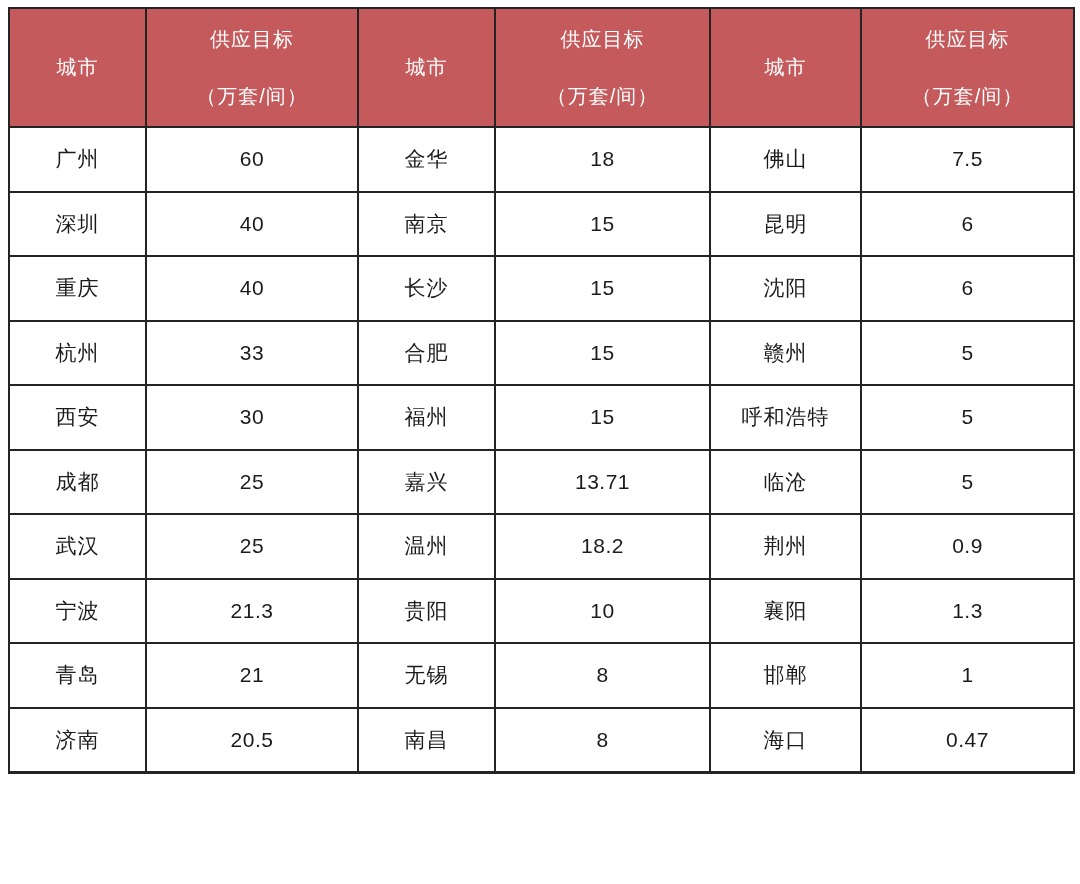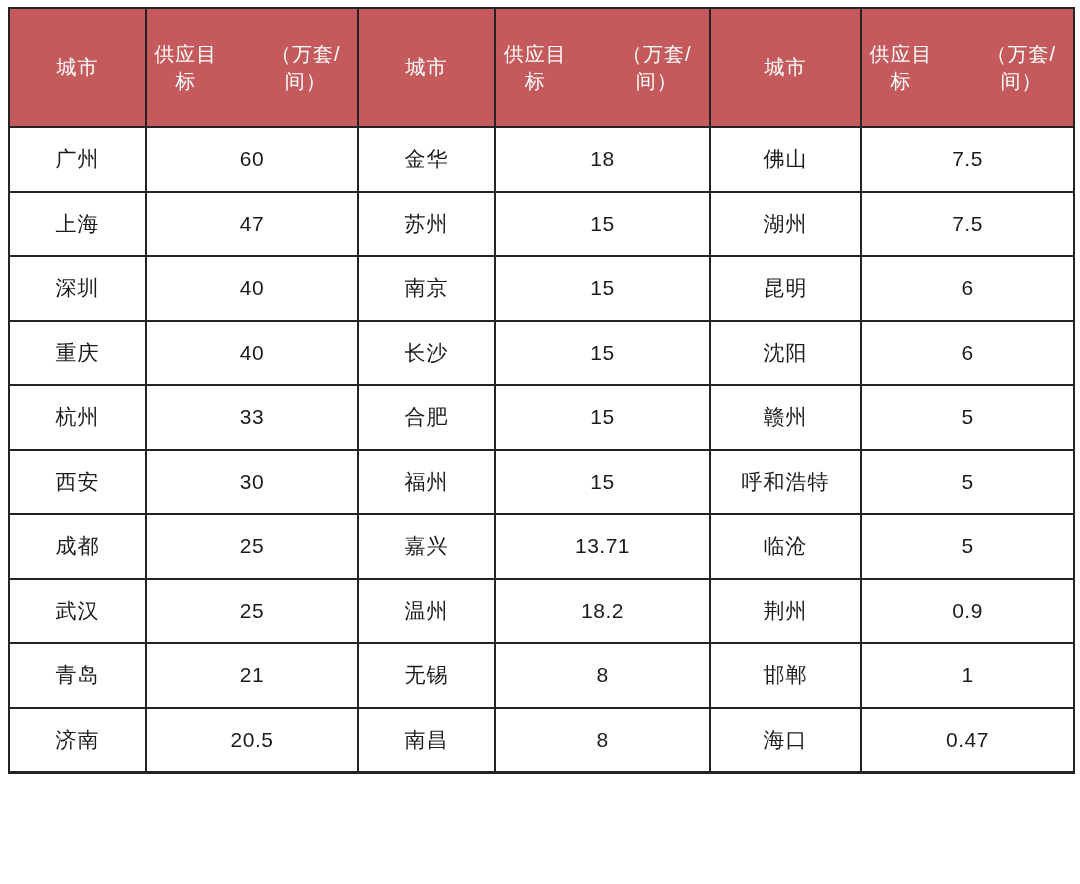--- a/index.html
+++ b/index.html
@@ -39,21 +39,21 @@
   thead th {
     background: #C45A5C;
     color: #ffffff;
     height: 117px;
     font-size: 20px;
     font-weight: 400;
     letter-spacing: 1px;
   }
   th .target-head {
     display: flex;
-    flex-direction: row;
+    flex-direction: column;
     align-items: center;
     justify-content: center;
     gap: 30px;
     height: 100%;
   }
   tbody td {
     height: 62.5px;
     color: #1b1b1b;
     font-size: 21px;
     letter-spacing: 1px;
@@ -104,28 +104,20 @@
     <tbody>
         <tr>
           <td class="city-cell">广州</td>
           <td class="value-cell">60</td>
           <td class="city-cell">金华</td>
           <td class="value-cell">18</td>
           <td class="city-cell">佛山</td>
           <td class="value-cell">7.5</td>
         </tr>
         <tr>
-          <td class="city-cell">上海</td>
-          <td class="value-cell">47</td>
-          <td class="city-cell">苏州</td>
-          <td class="value-cell">15</td>
-          <td class="city-cell">湖州</td>
-          <td class="value-cell">7.5</td>
-        </tr>
-        <tr>
           <td class="city-cell">深圳</td>
           <td class="value-cell">40</td>
           <td class="city-cell">南京</td>
           <td class="value-cell">15</td>
           <td class="city-cell">昆明</td>
           <td class="value-cell">6</td>
         </tr>
         <tr>
           <td class="city-cell">重庆</td>
           <td class="value-cell">40</td>
@@ -160,20 +152,28 @@
         </tr>
         <tr>
           <td class="city-cell">武汉</td>
           <td class="value-cell">25</td>
           <td class="city-cell">温州</td>
           <td class="value-cell">18.2</td>
           <td class="city-cell">荆州</td>
           <td class="value-cell">0.9</td>
         </tr>
         <tr>
+          <td class="city-cell">宁波</td>
+          <td class="value-cell">21.3</td>
+          <td class="city-cell">贵阳</td>
+          <td class="value-cell">10</td>
+          <td class="city-cell">襄阳</td>
+          <td class="value-cell">1.3</td>
+        </tr>
+        <tr>
           <td class="city-cell">青岛</td>
           <td class="value-cell">21</td>
           <td class="city-cell">无锡</td>
           <td class="value-cell">8</td>
           <td class="city-cell">邯郸</td>
           <td class="value-cell">1</td>
         </tr>
         <tr>
           <td class="city-cell">济南</td>
           <td class="value-cell">20.5</td>

